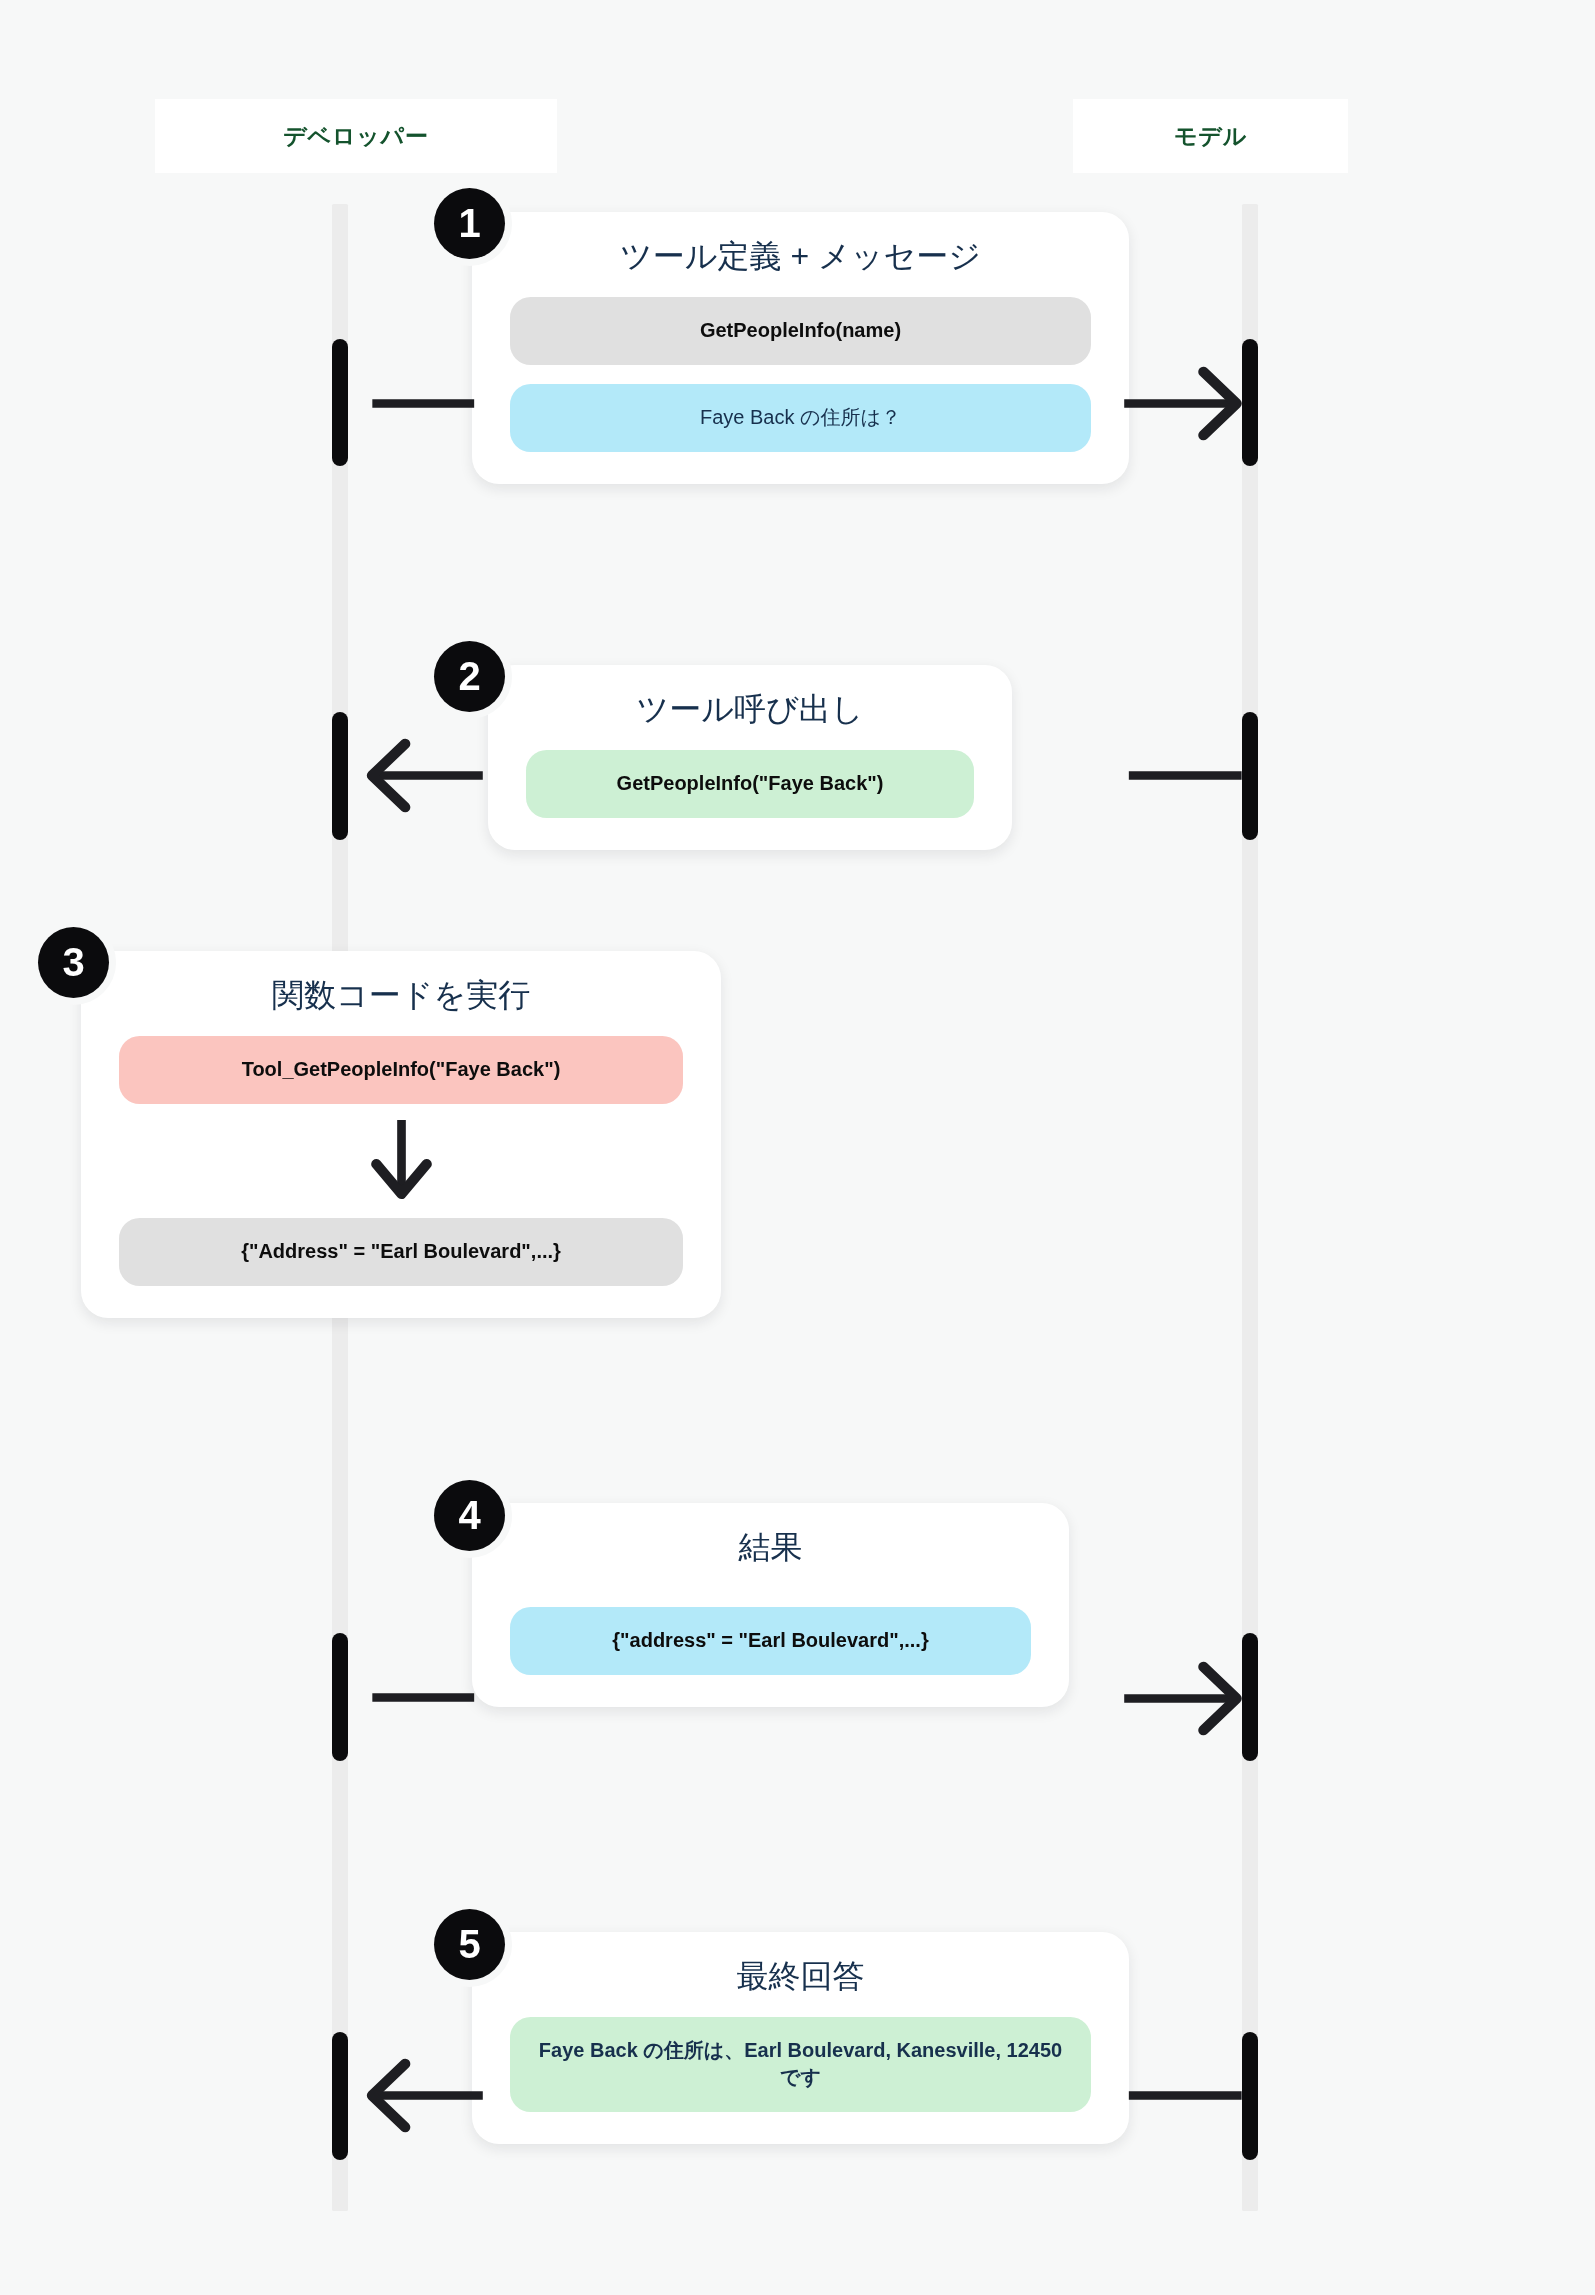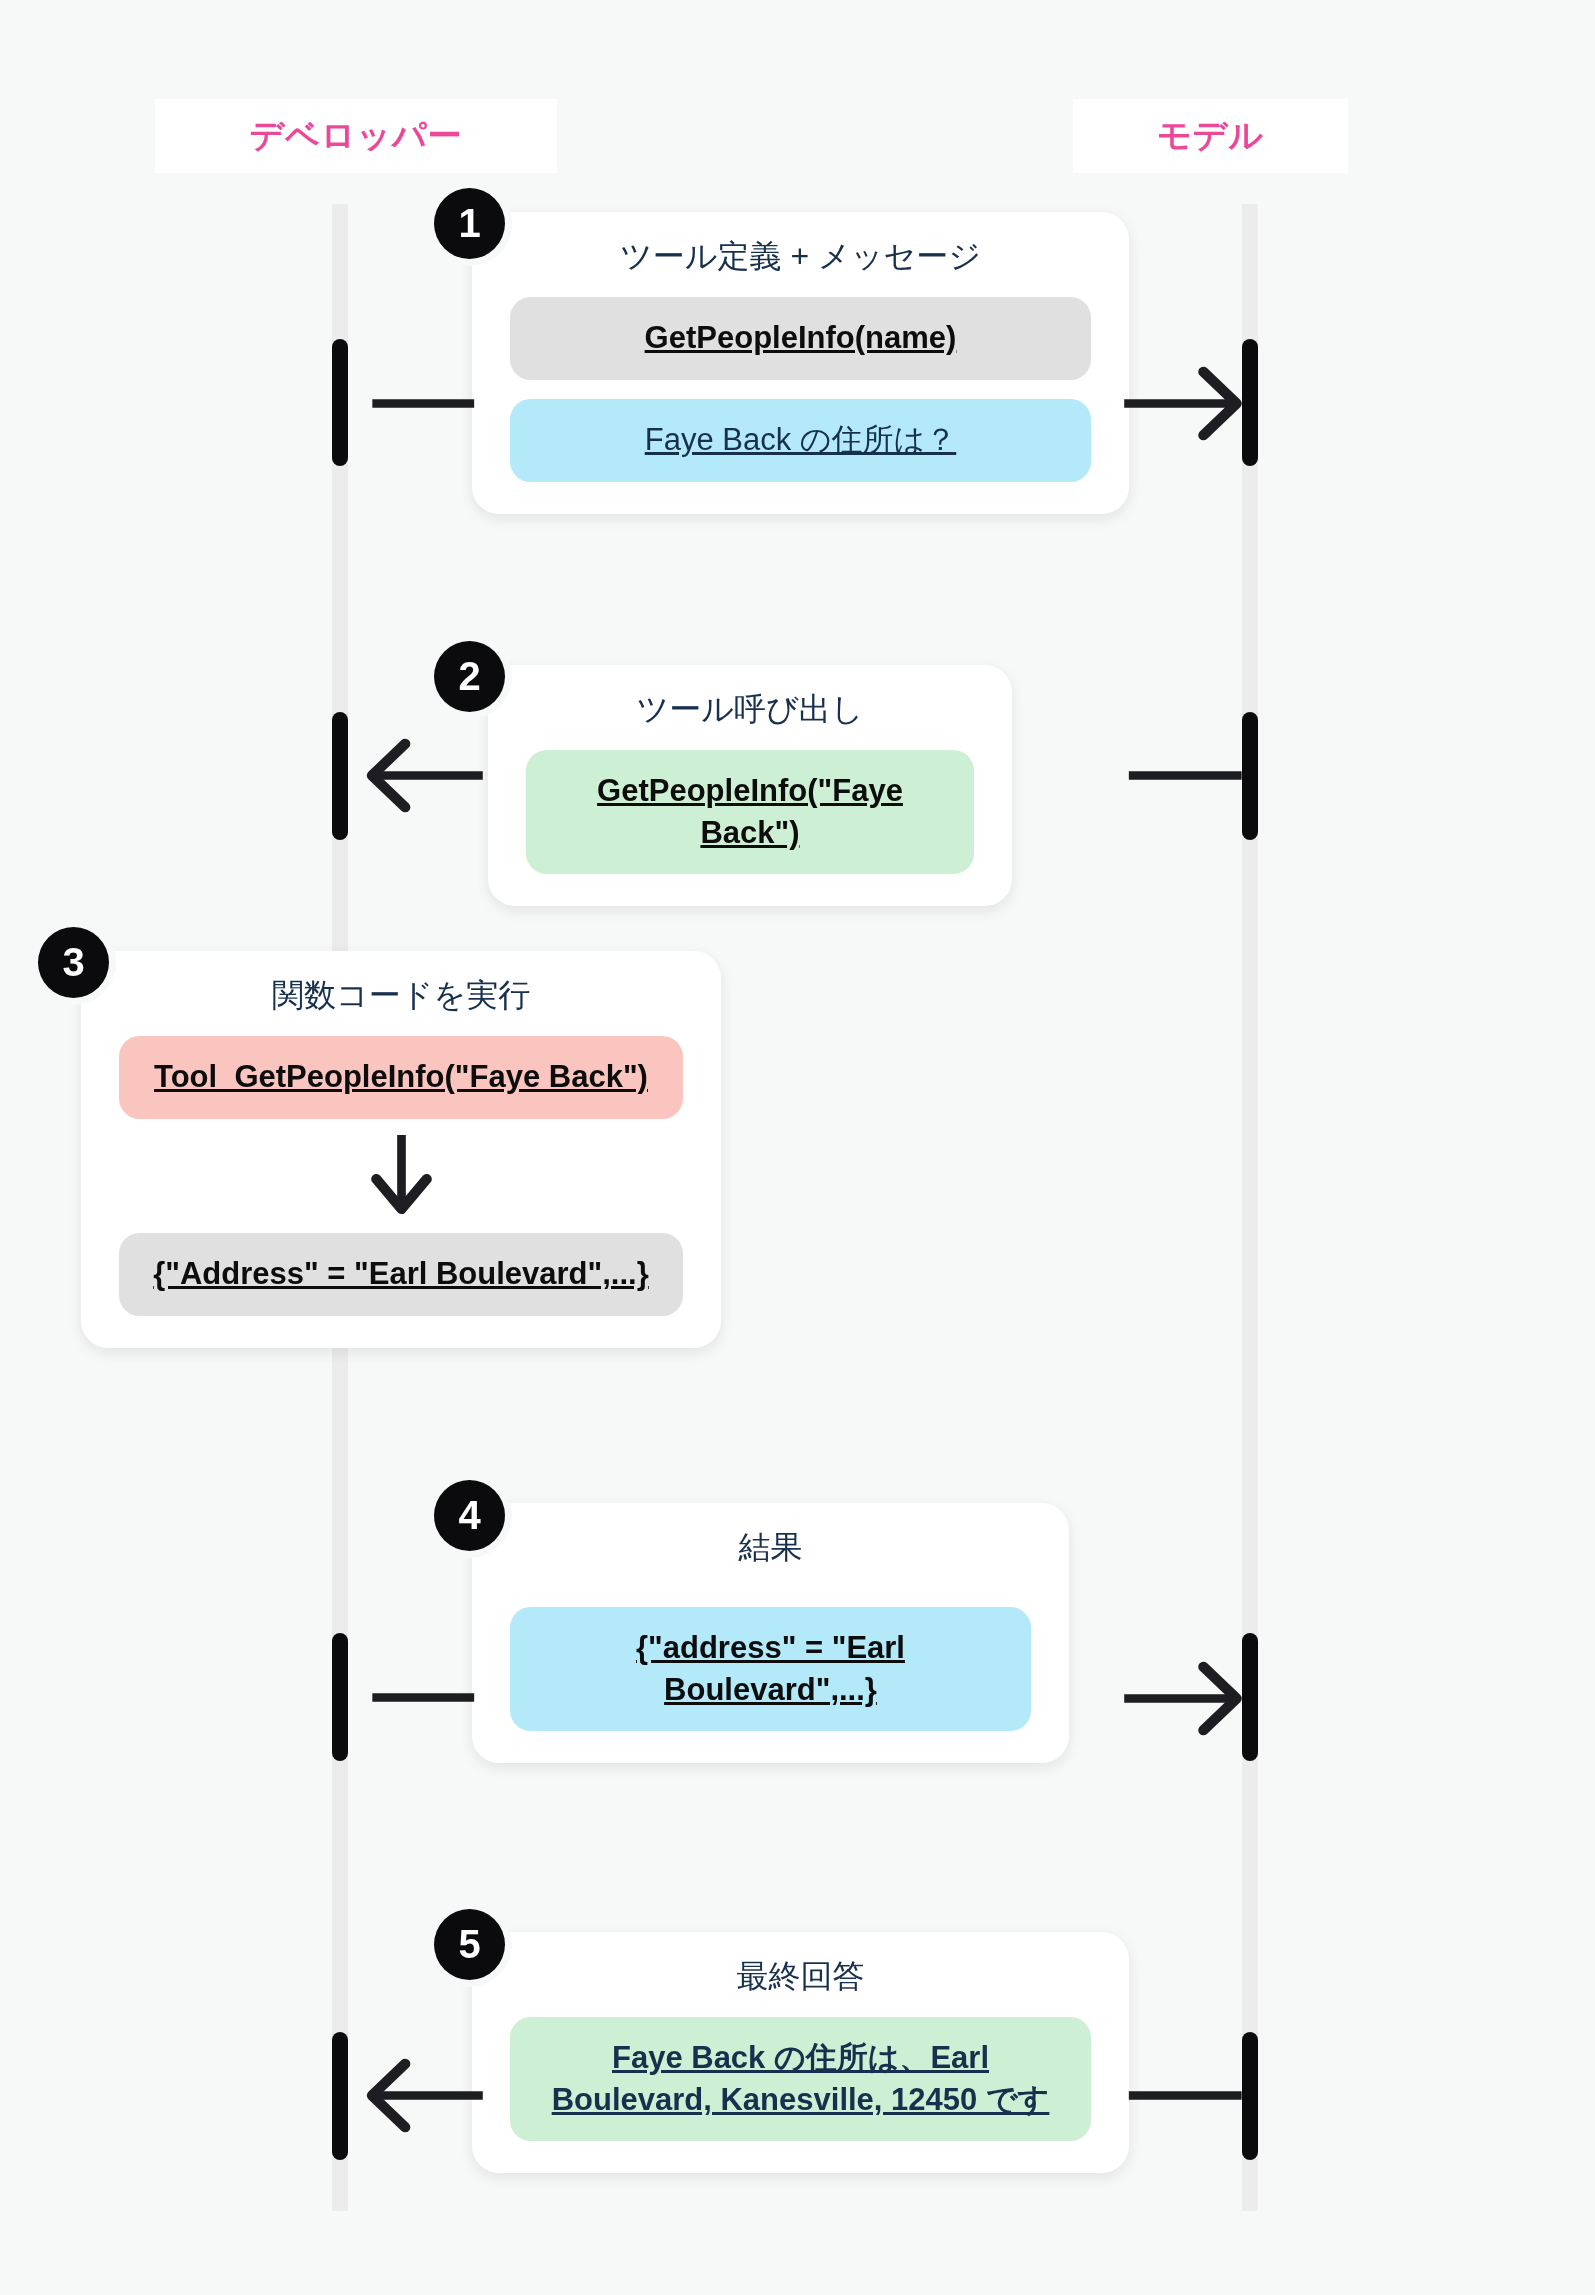--- a/index.html
+++ b/index.html
@@ -31,22 +31,22 @@
     position: absolute;
     width: 16px;
     background: #0b0b0d;
     border-radius: 9.5px;
   }
 
   
   .participant {
     position: absolute;
     background: #ffffff;
-    color: #ec4899;
-    font-size: 34px;
+    color: #14532d;
+    font-size: 23px;
     font-weight: 700;
     letter-spacing: 0.8px;
     display: flex;
     align-items: center;
     justify-content: center;
     height: 74px;
     box-sizing: border-box;
   }
   #participant-developer { left: 155px;  top: 99px; width: 402px; }
   #participant-model     { left: 1073px; top: 99px; width: 275px; }
@@ -75,24 +75,23 @@
 
   
   .bubble {
     border-radius: 20.6px;
     display: flex;
     align-items: center;
     justify-content: center;
     text-align: center;
     box-sizing: border-box;
     padding: 20.6px 19px;
-    font-size: 31px;
+    font-size: 20px;
     line-height: 1.35;
     width: 100%;
-    text-decoration: underline;
   }
   .bubble.grey  { background: #e0e0e0; color: #0d0d0d; font-weight: 700; }
   .bubble.blue  { background: #b3e9f9; color: #17304d; font-weight: 400; }
   .bubble.blue-bold { background: #b3e9f9; color: #0d0d0d; font-weight: 700; }
   .bubble.green { background: #cdf0d4; color: #0d0d0d; font-weight: 700; }
   .bubble.green-navy { background: #cdf0d4; color: #17304d; font-weight: 700; }
   .bubble.red   { background: #fbc5bf; color: #0d0d0d; font-weight: 700; }
   .gap-18 { height: 19px; }
 
   

